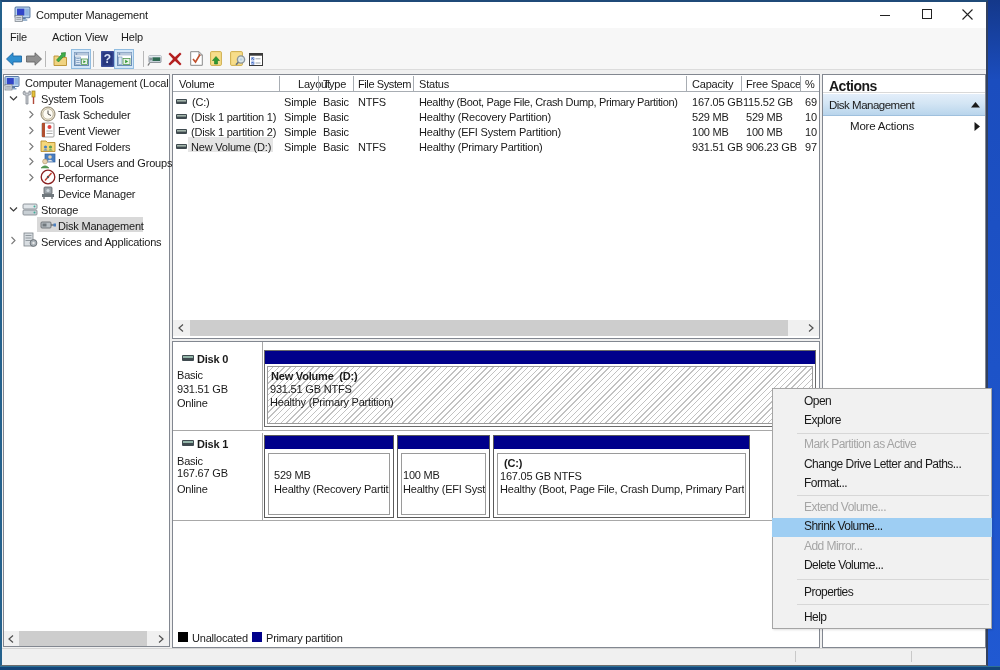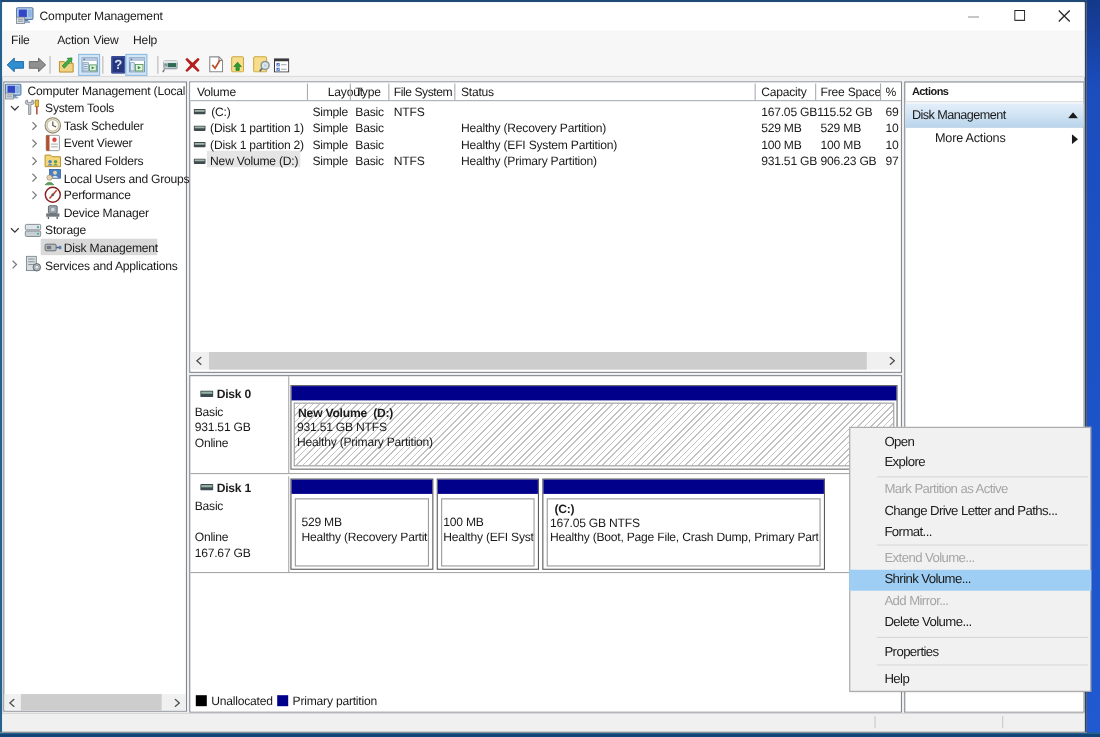--- a/index.html
+++ b/index.html
@@ -295,20 +295,21 @@
   <div class="st" style="left:188px;top:137px;width:85px;height:15px;background:#e5e5e5;"></div>
   <svg class="st" width="11" height="5" viewBox="0 0 11 5" style="left:176px;top:143.5px;">
       <rect x="0" y="0" width="11" height="5" rx="1" fill="#3f4a4f"></rect>
       <rect x="1" y="1" width="9" height="1.6" fill="#a3b5ab"></rect>
     </svg>
 
   <div class="st txt" style="left:192px;top:97px;">(C:)</div>
   <div class="st txt" style="left:284px;top:97px;">Simple</div>
   <div class="st txt" style="left:323px;top:97px;">Basic</div>
   <div class="st txt" style="left:358px;top:97px;">NTFS</div>
+  <div class="st txt" style="left:419px;top:97px;letter-spacing:-0.35px;">Healthy (Boot, Page File, Crash Dump, Primary Partition)</div>
   <div class="st txt" style="left:692px;top:97px;">167.05 GB</div>
   <div class="st txt" style="left:743px;top:97px;">115.52 GB</div>
   <div class="st txt" style="left:805px;top:97px;">69</div>
 
   <div class="st txt" style="left:191px;top:112px;">(Disk 1 partition 1)</div>
   <div class="st txt" style="left:284px;top:112px;">Simple</div>
   <div class="st txt" style="left:323px;top:112px;">Basic</div>
   <div class="st txt" style="left:419px;top:112px;">Healthy (Recovery Partition)</div>
   <div class="st txt" style="left:692px;top:112px;">529 MB</div>
   <div class="st txt" style="left:746px;top:112px;">529 MB</div>
@@ -361,21 +362,21 @@
   <div class="st txt" style="left:270px;top:397px;">Healthy (Primary Partition)</div>
 
   <div class="st" style="left:173px;top:433px;width:646px;height:88px;border-bottom:1px solid #a8a8a8;box-sizing:border-box;"></div>
   <div class="st" style="left:262px;top:433px;width:1px;height:88px;background:#a8a8a8;"></div>
   <svg class="st" width="12" height="6" viewBox="0 0 12 6" style="left:182px;top:440px;">
       <rect x="0" y="0" width="12" height="6" rx="1" fill="#3f4a4f"></rect>
       <rect x="1" y="1" width="10" height="2" fill="#93b5a8"></rect>
     </svg>
   <div class="st txt" style="left:197px;top:439px;font-weight:bold;">Disk 1</div>
   <div class="st txt" style="left:177px;top:456px;">Basic</div>
-  <div class="st txt" style="left:177px;top:498px;">167.67 GB</div>
+  <div class="st txt" style="left:177px;top:468px;">167.67 GB</div>
   <div class="st txt" style="left:177px;top:484px;">Online</div>
 
   <div class="st" style="left:264px;top:435px;width:130px;height:83px;border:1px solid #5a5a5a;background:#fff;box-sizing:border-box;"></div>
   <div class="st" style="left:265px;top:436px;width:128px;height:13px;background:#00008b;"></div>
   <div class="st" style="left:268px;top:453px;width:122px;height:62px;border:1px solid #9a9a9a;box-sizing:border-box;background:#fff;"></div>
   <div class="st txt" style="left:274px;top:470px;">529 MB</div>
   <div class="st txt" style="left:274px;top:483.5px;width:115px;overflow:hidden;">Healthy (Recovery Partitio</div>
   <div class="st" style="left:396.5px;top:435px;width:93.5px;height:83px;border:1px solid #5a5a5a;background:#fff;box-sizing:border-box;"></div>
   <div class="st" style="left:397.5px;top:436px;width:91.5px;height:13px;background:#00008b;"></div>
   <div class="st" style="left:400.5px;top:453px;width:85.5px;height:62px;border:1px solid #9a9a9a;box-sizing:border-box;background:#fff;"></div>
@@ -387,21 +388,21 @@
   <div class="st txt" style="left:504px;top:457.5px;font-weight:bold;">(C:)</div>
   <div class="st txt" style="left:500px;top:470.5px;">167.05 GB NTFS</div>
   <div class="st txt" style="left:500px;top:484px;width:244px;overflow:hidden;">Healthy (Boot, Page File, Crash Dump, Primary Partit</div>
 
   <div class="st" style="left:178px;top:632px;width:10px;height:10px;background:#000;"></div>
   <div class="st txt" style="left:192px;top:632.5px;">Unallocated</div>
   <div class="st" style="left:252px;top:632px;width:10px;height:10px;background:#00008b;"></div>
   <div class="st txt" style="left:266px;top:632.5px;">Primary partition</div>
 
   <div class="st" id="actpane" style="left:822px;top:74px;width:164px;height:574px;background:#ffffff;border:1px solid #828790;box-sizing:border-box;"></div>
-  <div class="st txt" style="left:829px;top:79px;font-weight:bold;font-size:10px;letter-spacing:-0.5px;">Actions</div>
+  <div class="st txt" style="left:829px;top:79px;font-weight:bold;font-size:14px;letter-spacing:-0.5px;">Actions</div>
   <div class="st" style="left:823px;top:92px;width:162px;height:1px;background:#d9d9d9;"></div>
   <div class="st" style="left:823px;top:94px;width:162px;height:22px;background:linear-gradient(180deg,#e3eefa 0%,#d3e5f4 45%,#b9d5ec 100%);border-bottom:1px solid #9fc0dd;box-sizing:border-box;"></div>
   <div class="st txt" style="left:829px;top:100px;font-size:11.5px;letter-spacing:-0.5px;">Disk Management</div>
   <svg class="st" width="9" height="6" viewBox="0 0 9 6" style="left:971px;top:102px;">
       <path d="M0,5.5 L4.5,0 L9,5.5 Z" fill="#1a1a1a"></path>
     </svg>
   <div class="st txt" style="left:850px;top:121px;font-size:11.5px;">More Actions</div>
   <svg class="st" width="6" height="9" viewBox="0 0 6 9" style="left:974px;top:122px;">
       <path d="M0.5,0 L6,4.5 L0.5,9 Z" fill="#1a1a1a"></path>
     </svg>

